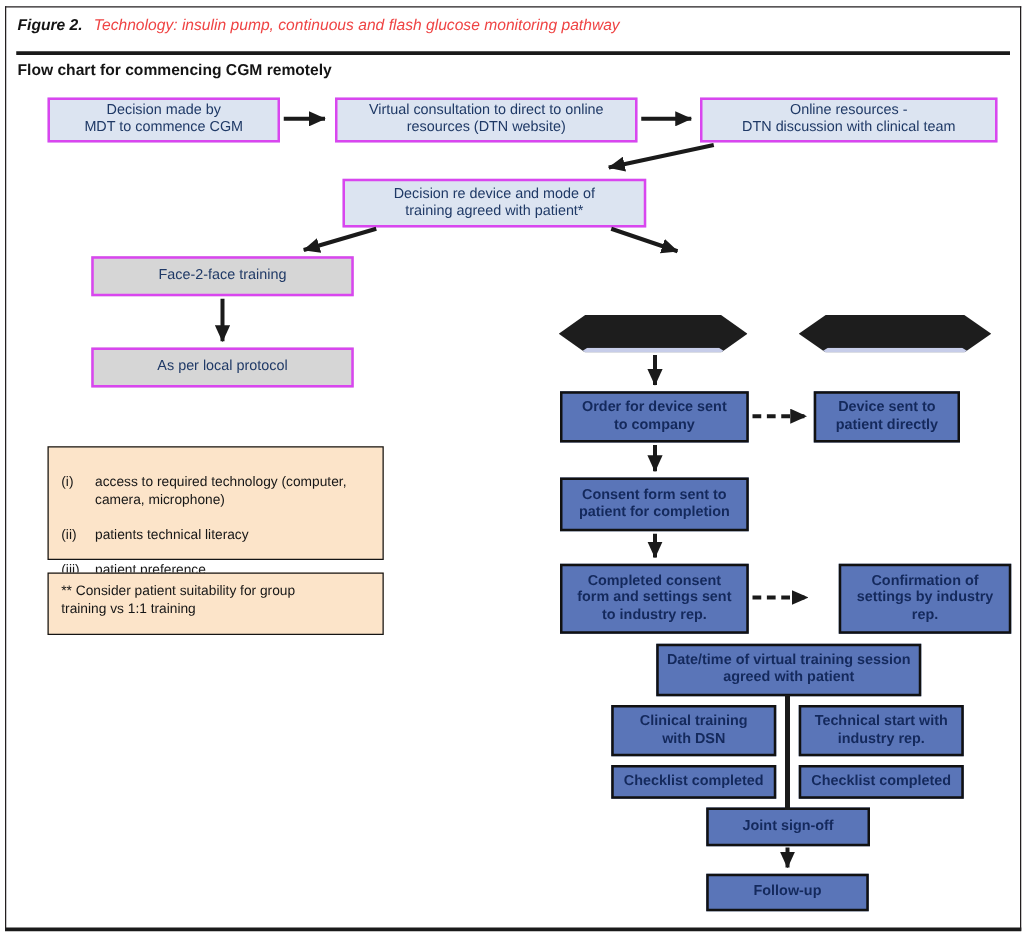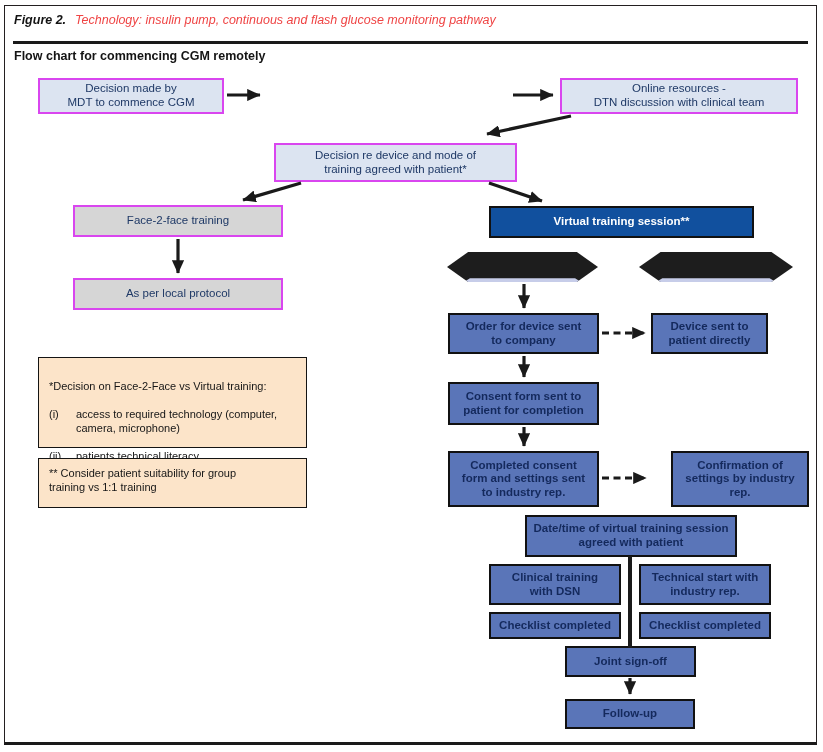--- a/index.html
+++ b/index.html
@@ -57,30 +57,31 @@
 
   <div class="fig-header">
     <span class="fig-label">Figure 2.</span>
     <span class="fig-title">Technology: insulin pump, continuous and flash glucose monitoring pathway</span>
   </div>
   <div class="title-rule"></div>
   <div class="section-title">Flow chart for commencing CGM remotely</div>
 
   <div class="node light" style="left:38px;top:78px;width:186px;height:36px">Decision made by
 MDT to commence CGM</div>
+  <div class="node light" style="left:268px;top:78px;width:242px;height:36px">Virtual consultation to direct to online
+resources (DTN website)</div>
   <div class="node light" style="left:560px;top:78px;width:238px;height:36px">Online resources -
 DTN discussion with clinical team</div>
 
   <div class="node light" style="left:274px;top:143px;width:243px;height:39px">Decision re device and mode of
 training agreed with patient*</div>
 
   <div class="node gray" style="left:73px;top:205px;width:210px;height:32px">Face-2-face training</div>
   <div class="node gray" style="left:73px;top:278px;width:210px;height:32px">As per local protocol</div>
 
-  <div class="node darkblue" style="left:489px;top:206px;width:265px;height:32px">Virtual training session**</div>
 
   <div class="hex-outer" style="left:447px;top:252px;width:151px;height:30px">
     <div class="hex-inner">Clinical team</div>
   </div>
   <div class="hex-outer" style="left:639px;top:252px;width:154px;height:30px">
     <div class="hex-inner">Industry</div>
   </div>
 
   <div class="node midblue" style="left:448px;top:313px;width:151px;height:41px">Order for device sent
 to company</div>
@@ -105,21 +106,20 @@
   <div class="node midblue" style="left:639px;top:564px;width:132px;height:41px">Technical start with
 industry rep.</div>
 
   <div class="node midblue" style="left:489px;top:612px;width:132px;height:27px">Checklist completed</div>
   <div class="node midblue" style="left:639px;top:612px;width:132px;height:27px">Checklist completed</div>
 
   <div class="node midblue" style="left:565px;top:646px;width:131px;height:31px">Joint sign-off</div>
   <div class="node midblue" style="left:565px;top:699px;width:130px;height:30px">Follow-up</div>
 
   <div class="note" style="left:38px;top:357px;width:269px;height:91px">
-    <div class="note-title">*Decision on Face-2-Face vs Virtual training:</div>
     <div class="note-item">
       <span>(i)</span>
       <span>access to required technology (computer,
 camera, microphone)</span>
     </div>
     <div class="note-item">
       <span>(ii)</span>
       <span>patients technical literacy</span>
     </div>
     <div class="note-item">

